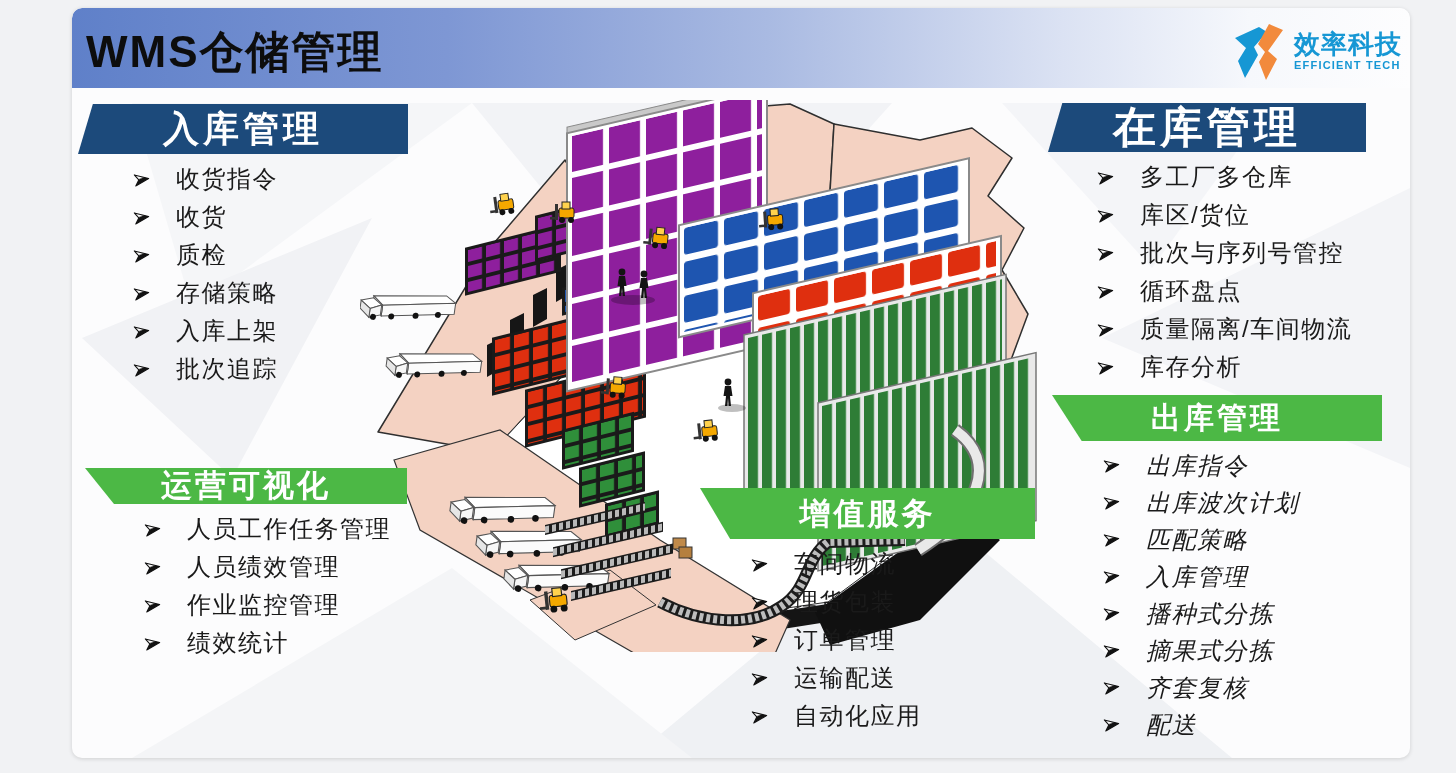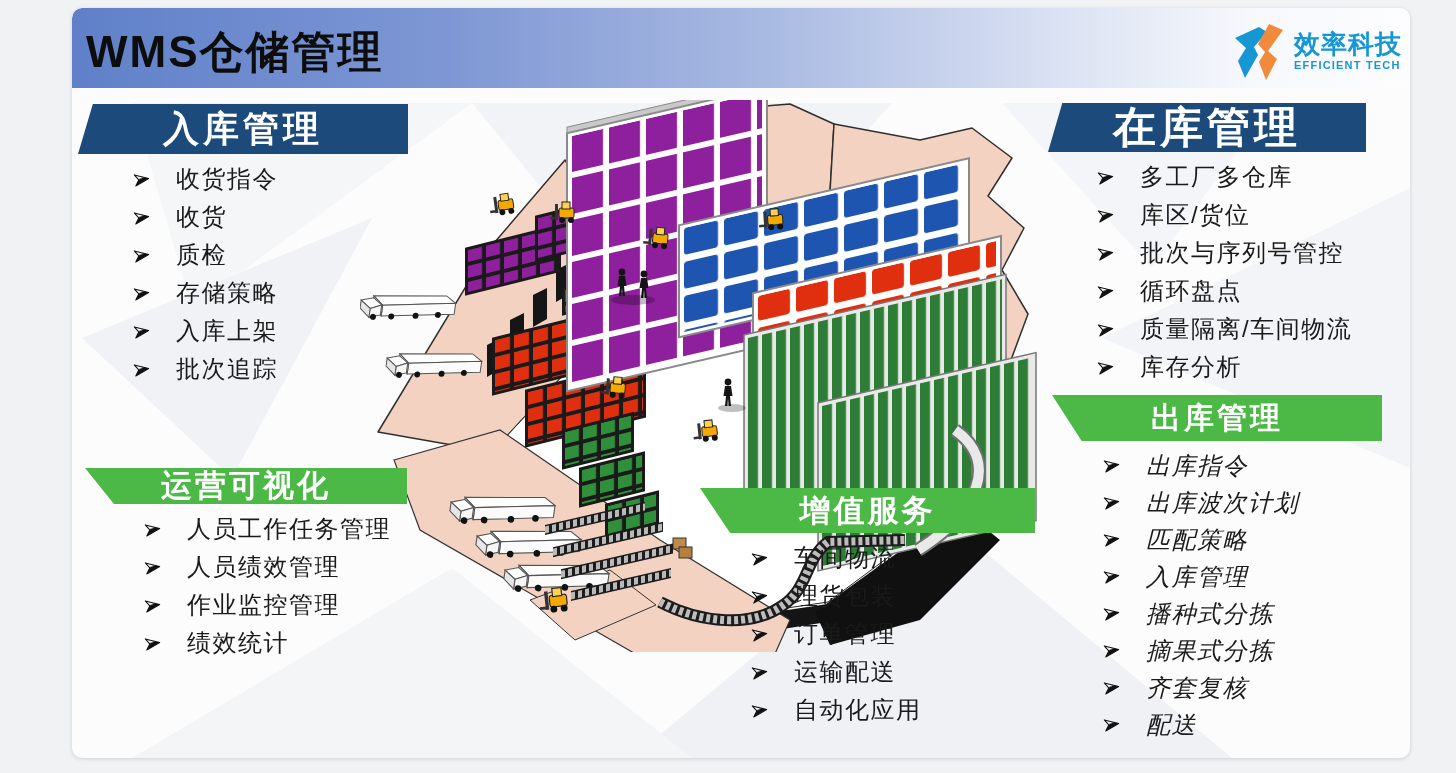--- a/index.html
+++ b/index.html
@@ -53,21 +53,21 @@
   .sec-outbound{left:980px;top:387px;width:330px;}
   .sec-outbound .banner{height:46px;font-size:30px;letter-spacing:3px;}
   .sec-outbound .items{padding-left:52px;}
   .sec-outbound .items li{height:37px;font-style:italic;}
 
   .sec-ops{left:13px;top:460px;width:322px;}
   .sec-ops .banner{height:36px;font-size:31px;letter-spacing:3px;}
   .sec-ops .items{padding-left:60px;}
 
   .sec-vas{left:628px;top:480px;width:335px;}
-  .sec-vas .banner{height:45px;font-size:31px;letter-spacing:3px;}
+  .sec-vas .banner{height:51px;font-size:31px;letter-spacing:3px;}
   .sec-vas .items{padding-left:52px;}
 
   .illu{position:absolute;left:288px;top:92px;z-index:1;}
 </style>
 </head>
 <body>
 
 <svg width="0" height="0" style="position:absolute" aria-hidden="true">
   <defs>
     <linearGradient id="bulletGrad" x1="0" y1="0" x2="0.35" y2="1">

